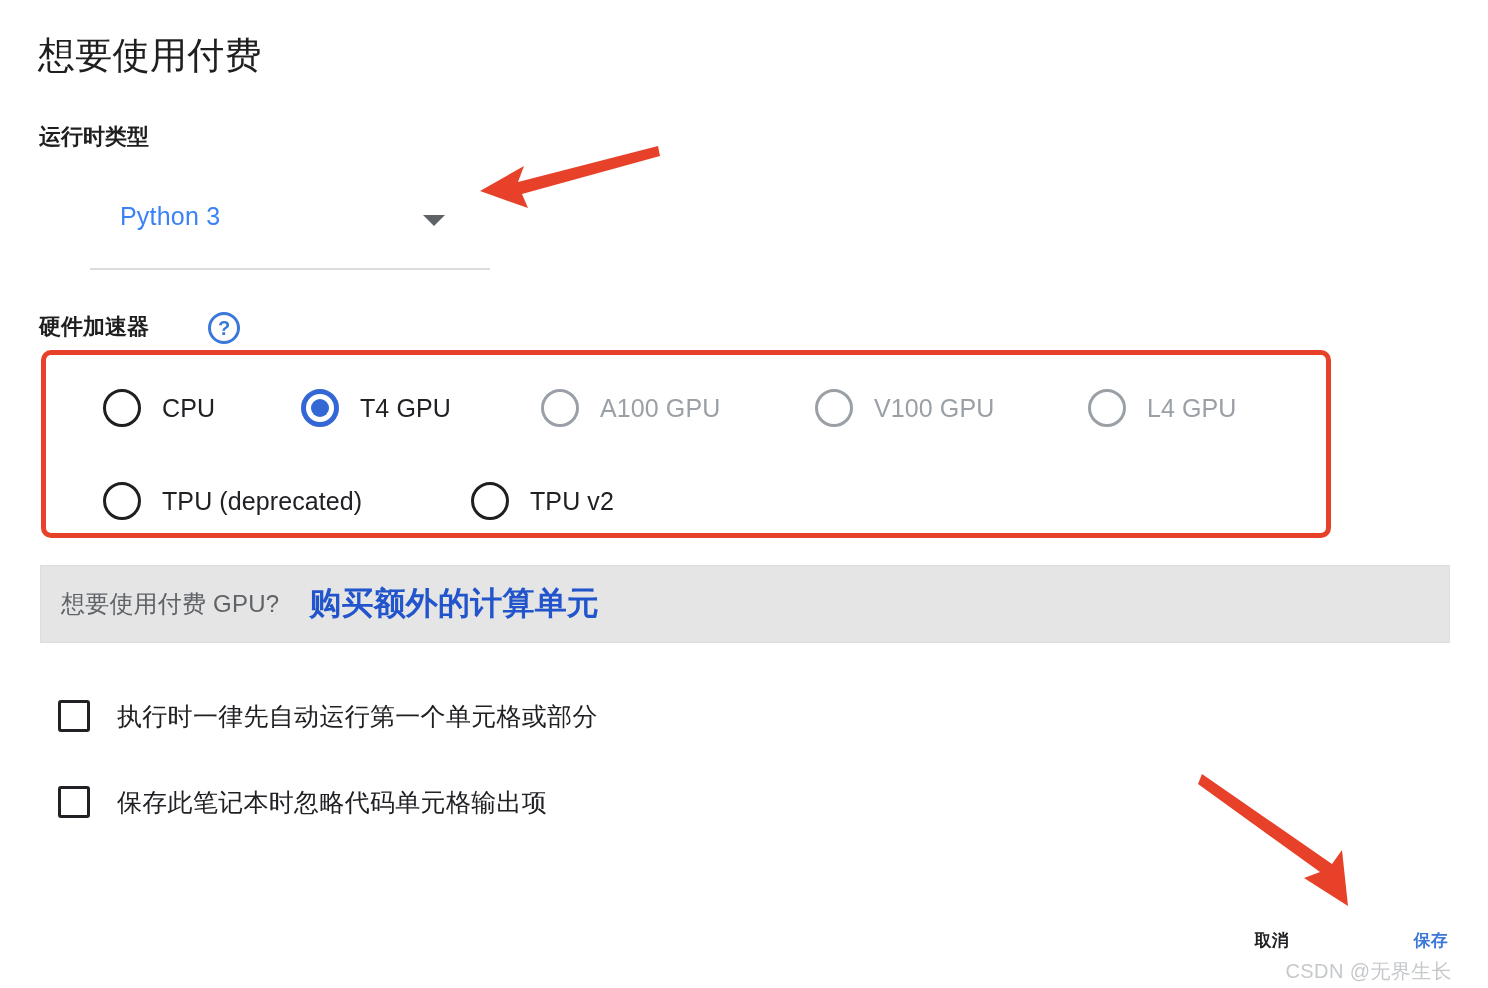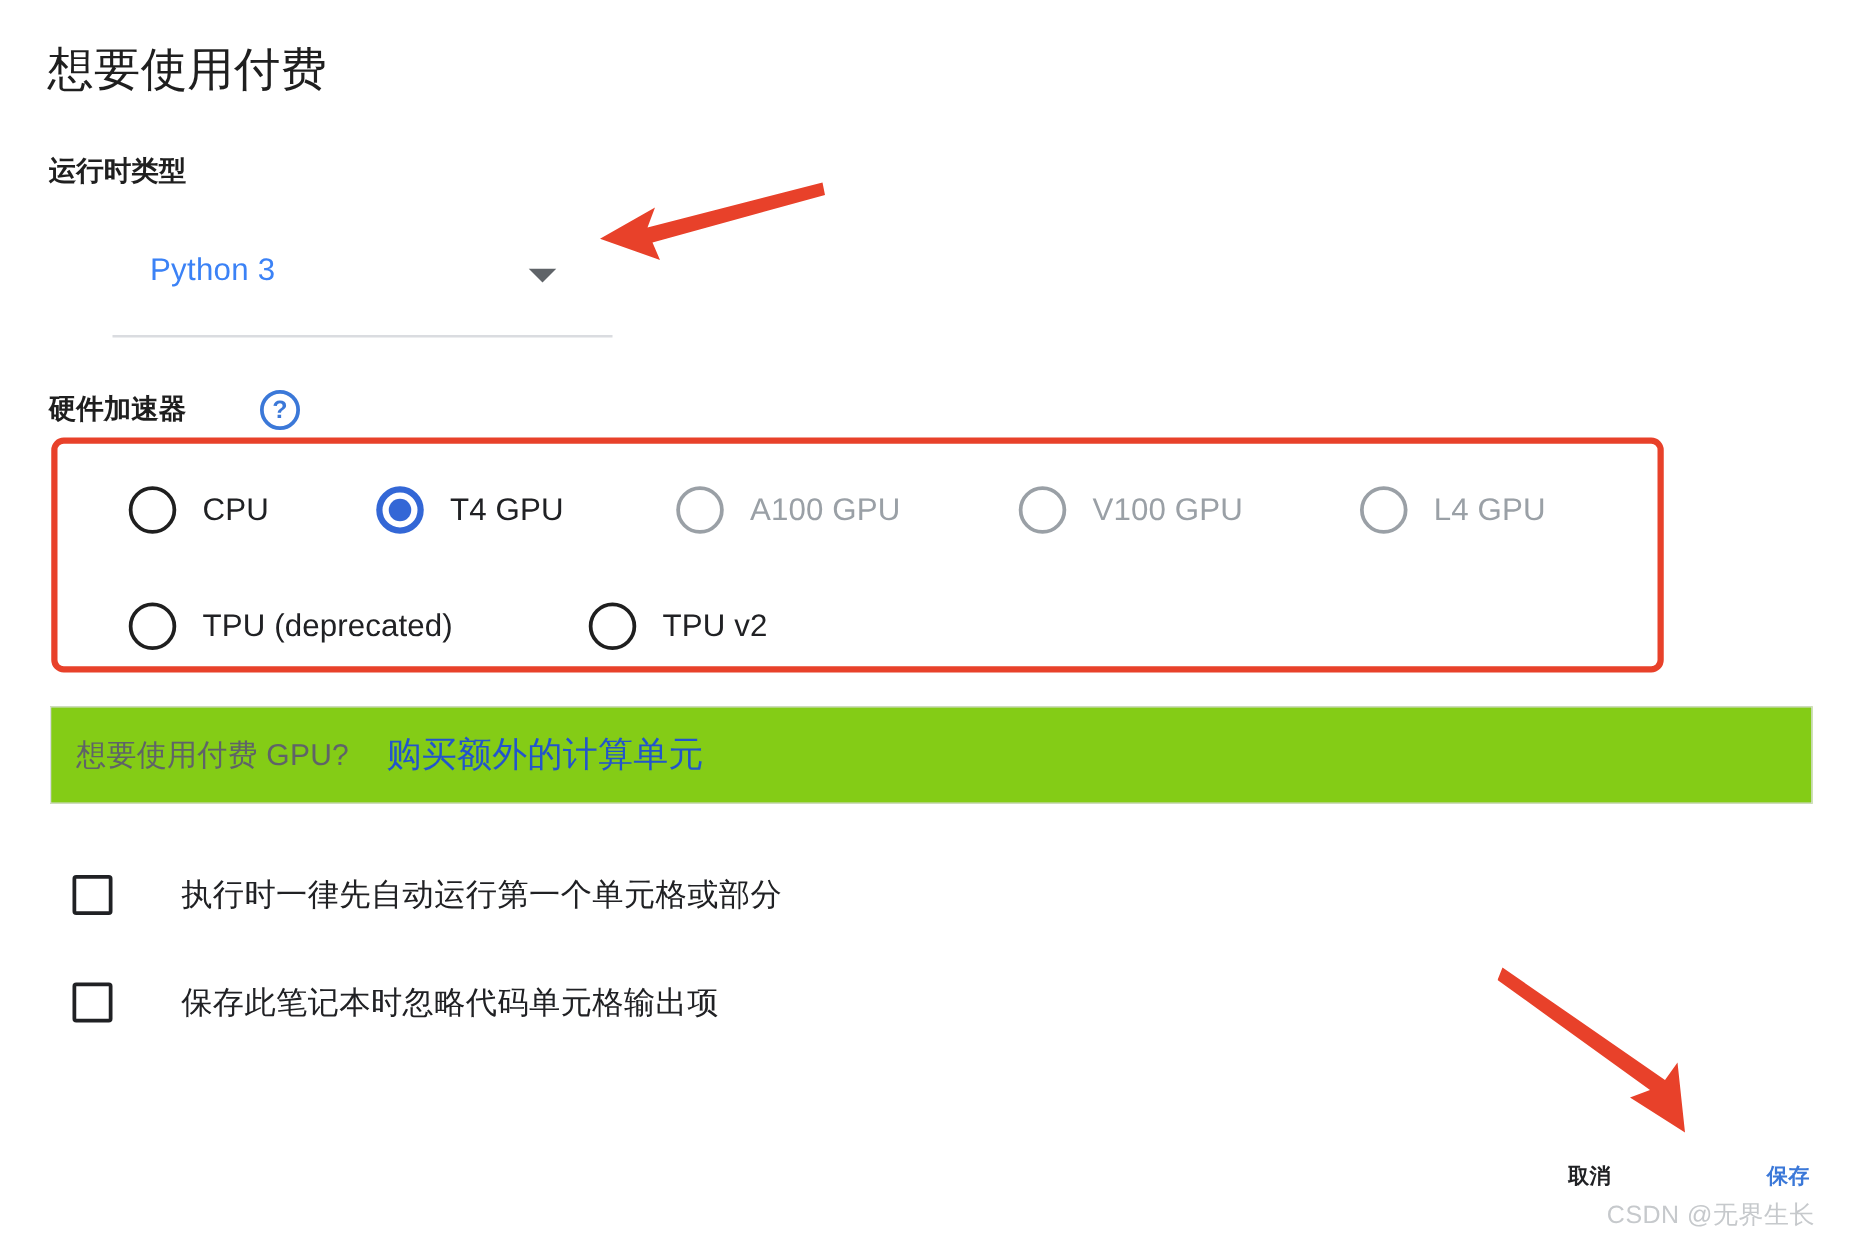--- a/index.html
+++ b/index.html
@@ -134,48 +134,47 @@
     white-space: nowrap;
     letter-spacing: 0.1px;
   }
   .radio-item.disabled .radio-label { color: #9aa0a6; }
 
   
   .banner {
     position: absolute;
     left: 40px; top: 565px;
     width: 1410px; height: 78px;
-    background: #84cc16;
+    background: #e5e5e5;
     border: 1px solid #dcdde1;
     display: flex;
     align-items: center;
   }
   .banner-text {
     margin-left: 20px;
     font-size: 24px;
     color: #5f6368;
     letter-spacing: 0.2px;
   }
   .banner-link {
     margin-left: 30px;
-    font-size: 28px;
+    font-size: 32px;
     color: #2255cc;
-    font-weight: 400;
+    font-weight: 700;
     text-decoration: none;
     letter-spacing: 0.2px;
   }
 
   
   .check-item {
     position: absolute;
     left: 58px;
     display: flex;
     align-items: center;
     height: 46px;
-    gap: 28px;
   }
   #check-0 { top: 693px; }
   #check-1 { top: 779px; }
   .check-box {
     width: 32px; height: 32px;
     border: 3.5px solid #202124;
     border-radius: 3px;
     background: #fff;
     flex: 0 0 auto;
   }

